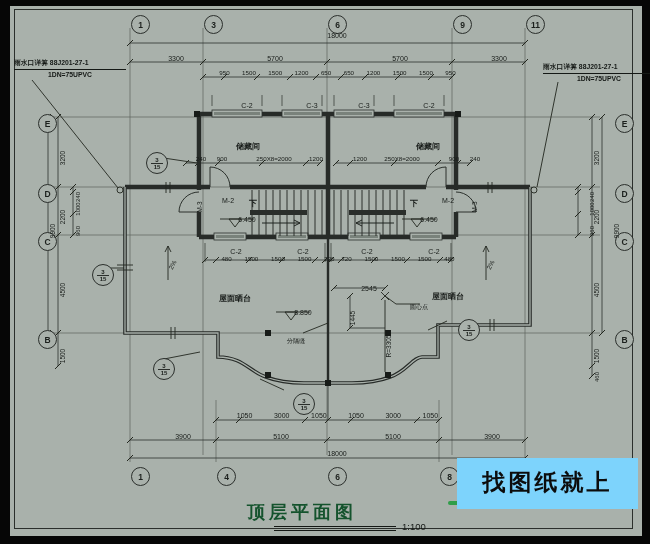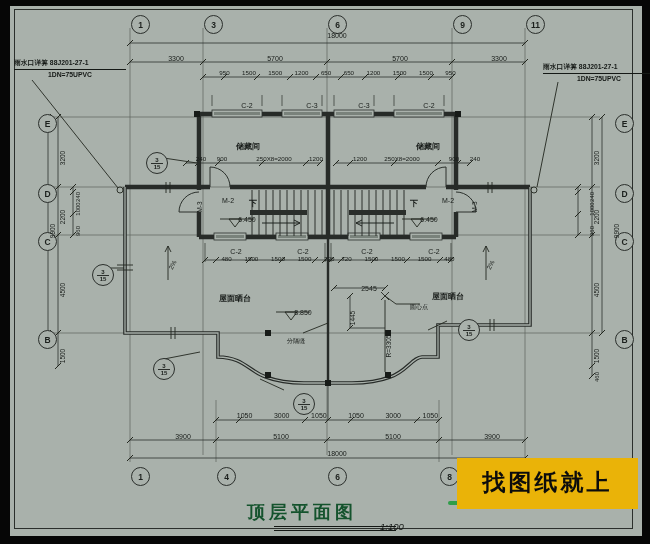--- a/index.html
+++ b/index.html
@@ -23,22 +23,22 @@
        background:#a9b1ab;display:flex;flex-direction:column;align-items:center;justify-content:center;
        font-size:6px;font-weight:bold;color:#1c201d;}
   .det .b2{border-top:1px solid #2b2f2c;padding:0 3px;}
   .note{position:absolute;font-size:6.8px;font-weight:bold;color:#141815;line-height:1.4;}
   .note .n1{border-bottom:1px solid #141815;padding-bottom:1px;}
   .note .n2{text-align:center;}
   .title-text{position:absolute;left:237px;top:494px;width:175px;
        font-family:"Liberation Serif",serif;font-weight:bold;font-size:18px;letter-spacing:4px;color:#14532d;}
   .title-ul{position:absolute;left:264px;top:520px;width:122px;height:3px;
        border-top:1.4px solid #141815;border-bottom:1.4px solid #141815;}
-  .title-scale{position:absolute;left:370px;top:515px;font-size:9.5px;color:#141815;font-style:italic;}
-  .wm{position:absolute;left:447px;top:452px;width:181px;height:51px;background:#eab308;
+  .title-scale{position:absolute;left:392px;top:515px;font-size:9.5px;color:#141815;}
+  .wm{position:absolute;left:447px;top:452px;width:181px;height:51px;background:#7dd3fc;
       display:flex;flex-direction:column;align-items:center;justify-content:center;}
   .wm .w1{font-size:23px;font-weight:bold;color:#0c0c0c;letter-spacing:3px;line-height:1.05;
           font-family:"Liberation Serif",serif;}
   .wm .w2{font-size:16.5px;font-weight:bold;line-height:1.1;}
   .wmtick{position:absolute;left:438px;top:495px;width:12px;height:4px;background:#2f9e49;border-radius:2px;}
 </style>
 </head>
 <body>
 
 <div class="page">

